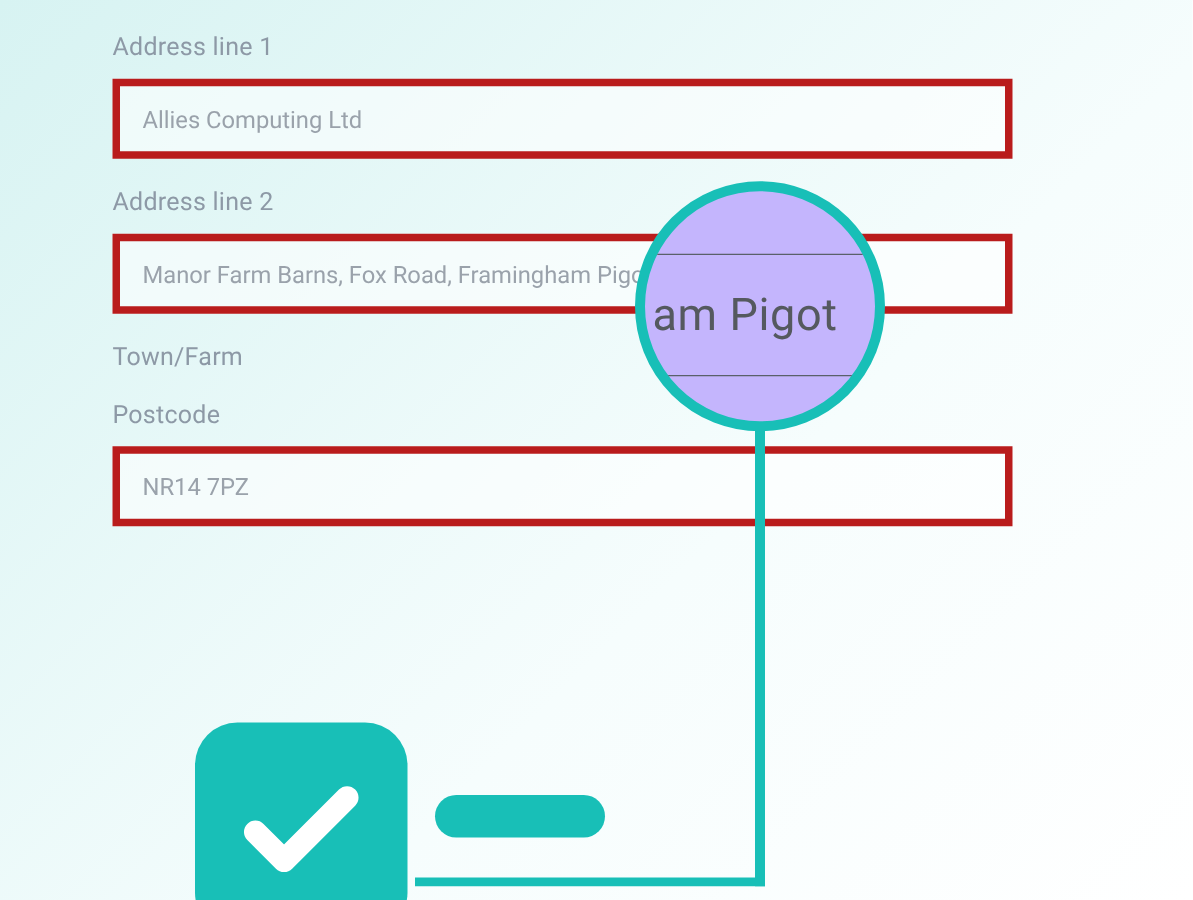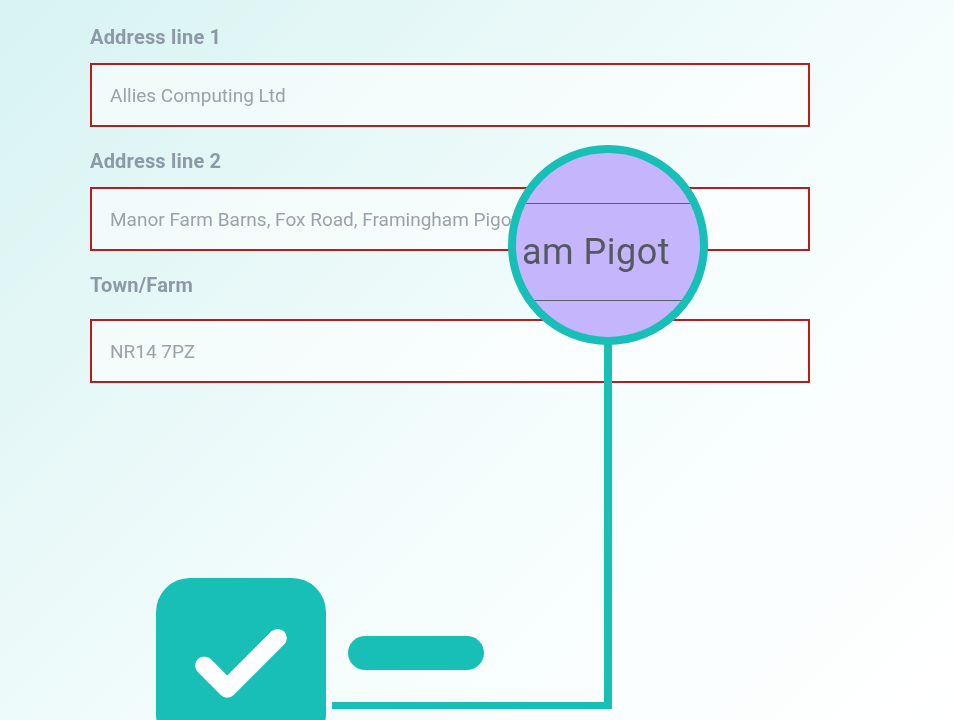--- a/index.html
+++ b/index.html
@@ -11,29 +11,29 @@
   }
   .form-wrap {
     position: absolute;
     left: 90px;
     top: 25px;
     width: 720px;
   }
   .field-group { margin-bottom: 22px; }
   .label {
     color: #8d99a6;
-    font-weight: 700;
+    font-weight: 400;
     font-size: 20px;
     margin-bottom: 14px;
     letter-spacing: 0.2px;
   }
   .input {
     width: 100%;
     height: 64px;
-    border: 2px solid #b91c1c;
+    border: 6px solid #b91c1c;
     background: rgba(255,255,255,0.55);
     color: #9aa2ab;
     font-size: 19px;
     padding: 0 18px;
     outline: none;
     font-family: inherit;
   }
   .input::placeholder { color: #9aa2ab; }
 
   
@@ -123,20 +123,21 @@
   <div class="field-group">
     <div class="label">Address line 2</div>
     <input class="input" type="text" value="Manor Farm Barns, Fox Road, Framingham Pigot" style="">
   </div>
 
   <div class="field-group">
     <div class="label">Town/Farm</div>
   </div>
 
   <div class="field-group">
+    <div class="label">Postcode</div>
     <input class="input" type="text" value="NR14 7PZ" style="">
   </div>
 
 </div>
 
 <div class="mag-stem"></div>
 <div class="mag-foot"></div>
 <div class="magnifier">
   <div class="magnifier-inner">am Pigot</div>
 </div>

